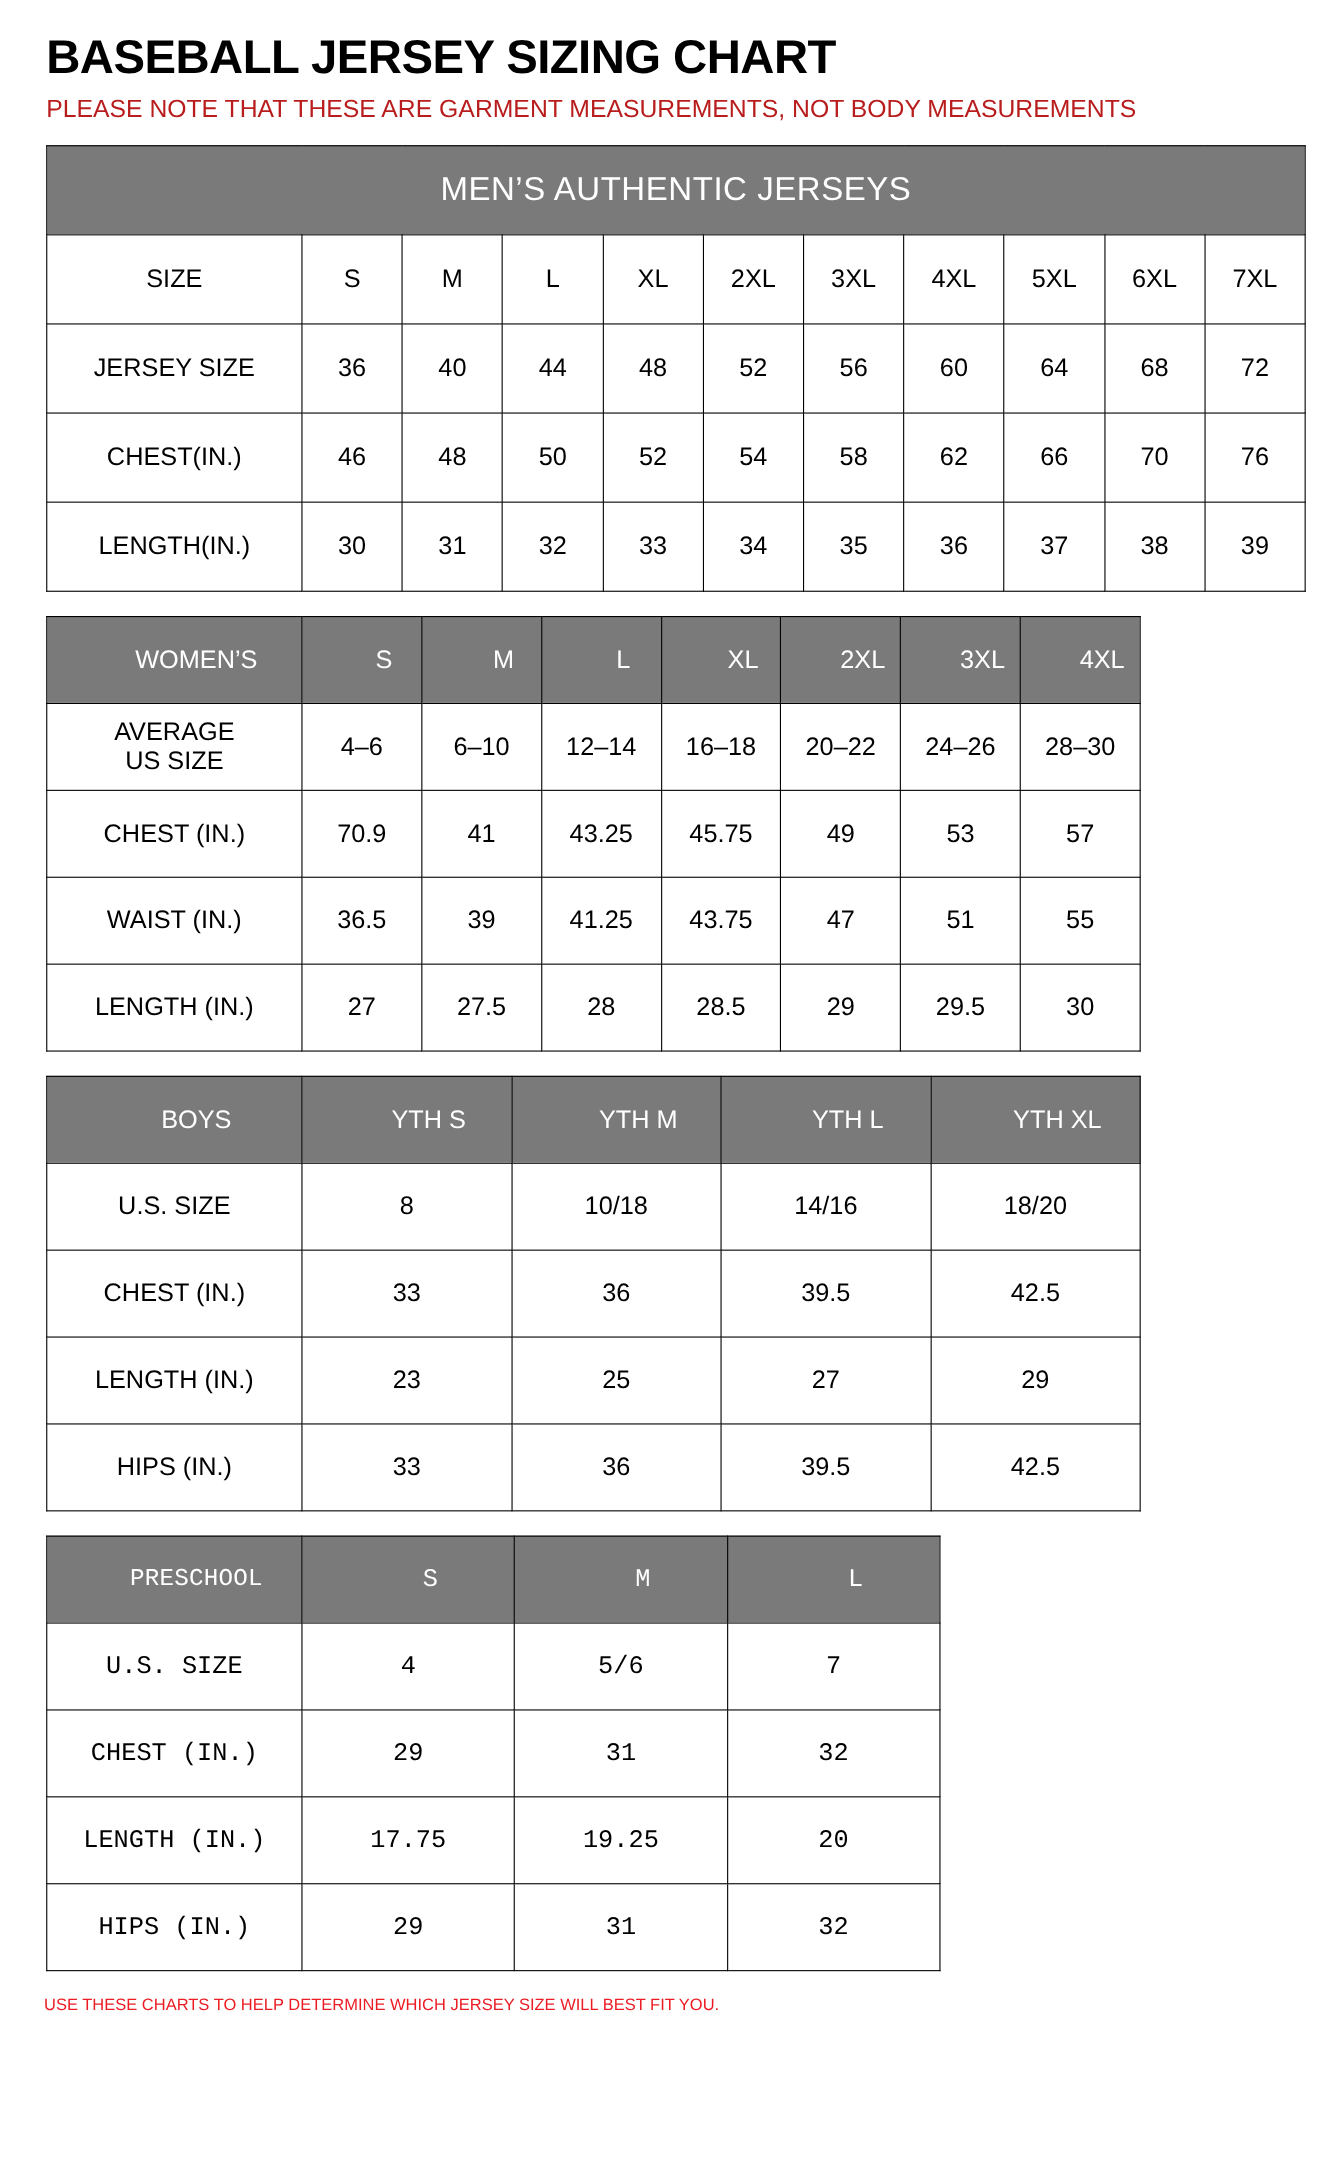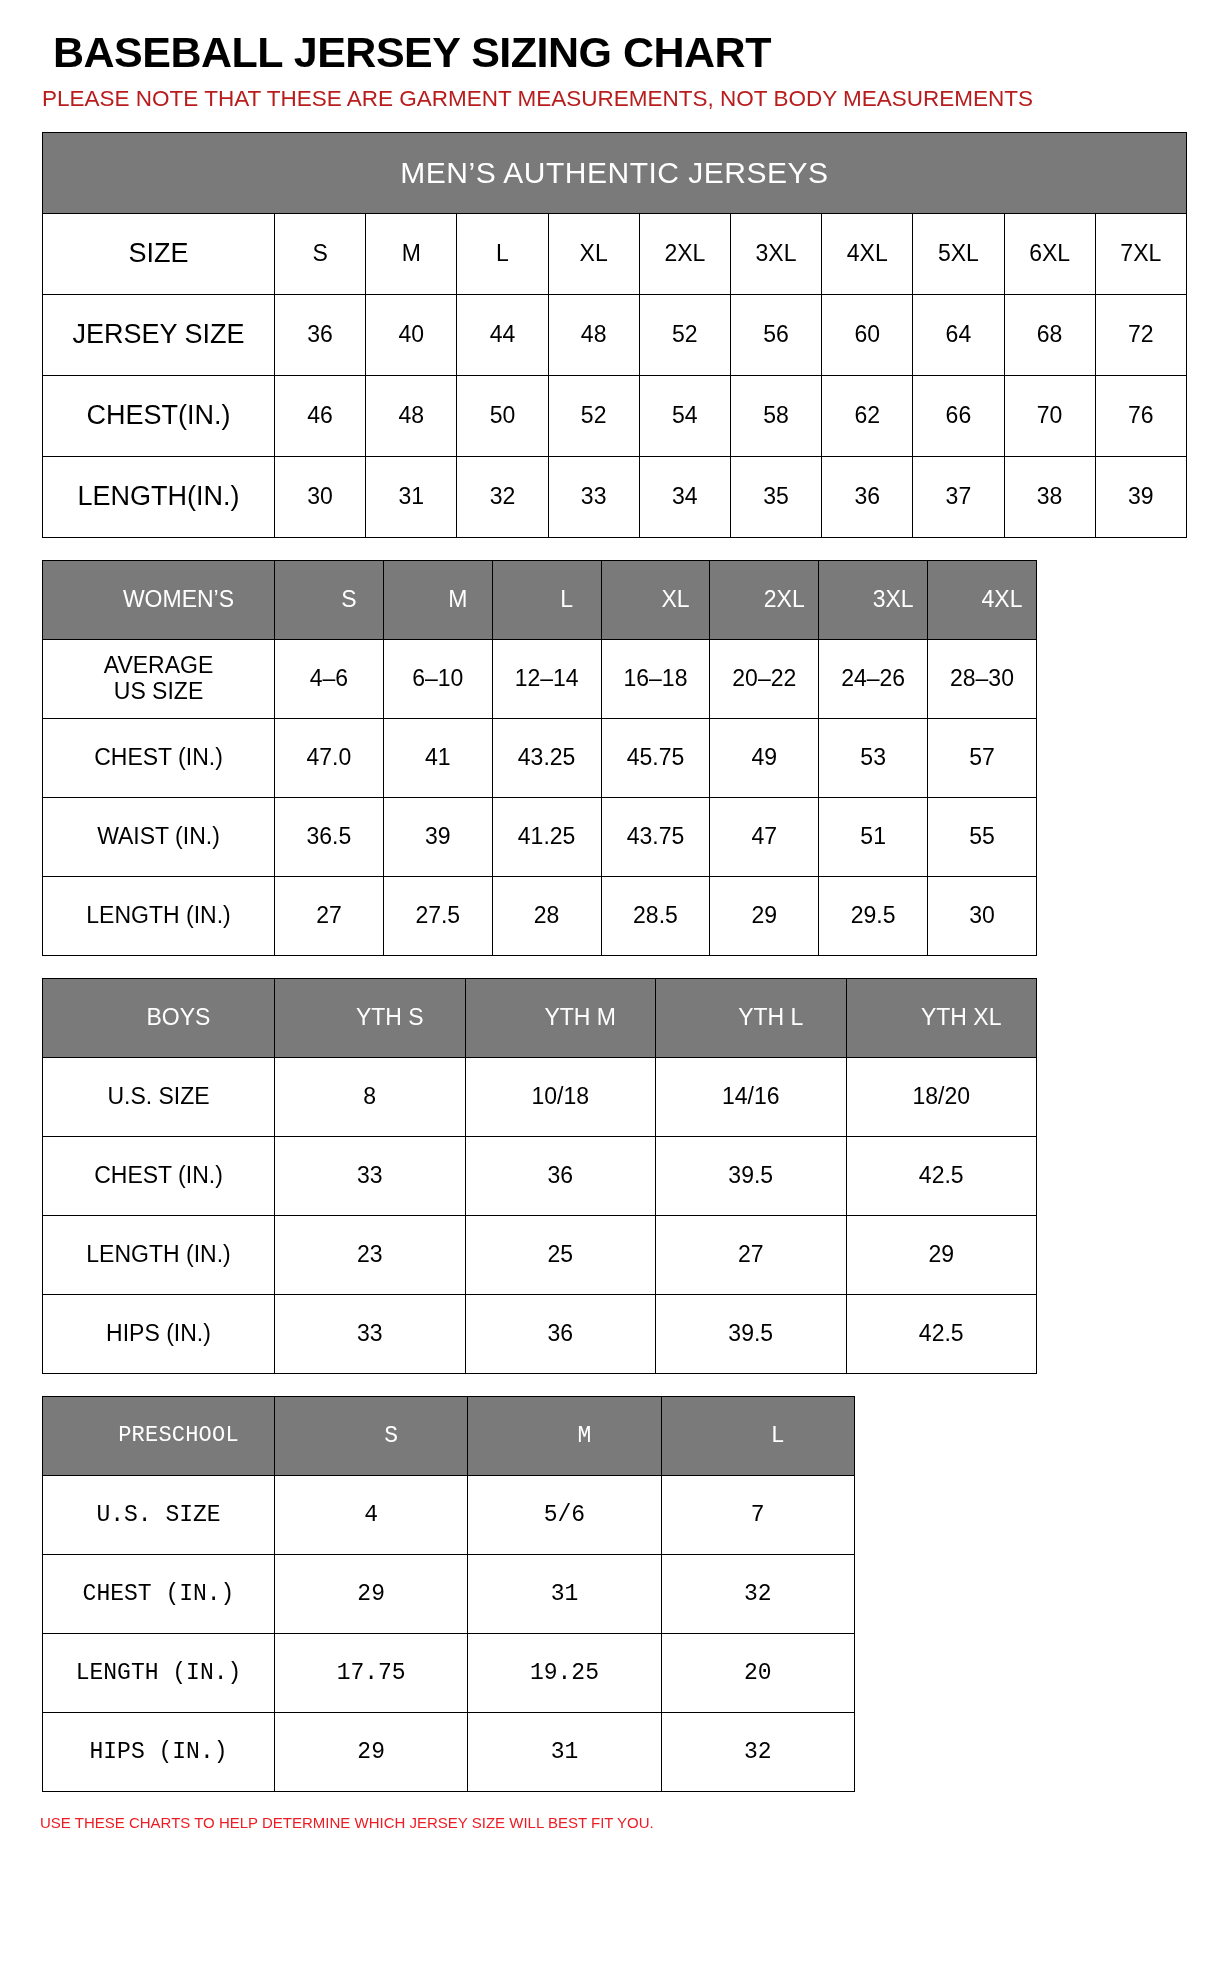--- a/index.html
+++ b/index.html
@@ -17,21 +17,21 @@
   .page {
     width: 1220px;
     box-sizing: border-box;
     padding: 24px 36px 20px 36px;
   }
   .main-title {
     font-size: 43px;
     font-weight: bold;
     letter-spacing: -0.5px;
     line-height: 1.05;
-    margin: 6px 0 10px 17px;
+    margin: 6px 0 10px 6px;
     color: #000;
   }
   .note {
     color: #b91c1c;
     font-size: 22.5px;
     line-height: 1.28;
     margin: 0 0 18px 6px;
     max-width: 1105px;
   }
   table {
@@ -57,21 +57,21 @@
   .banner {
     background: #7a7a7a;
     color: #ffffff;
     font-size: 30px;
     letter-spacing: 0.5px;
     height: 70px;
   }
   
   .men { width: 1144px; }
   .men td { height: 80px; margin-top: 36px; }
-  .men .lbl { font-size: 27px; }
+  .men .lbl { font-size: 23px; }
   .men col.c0 { width: 232px; }
   .men col.cx { width: 91.2px; }
 
   
   .women { width: 994px; }
   .women td { height: 78px; }
   .women col.c0 { width: 232px; }
   .women col.cx { width: 108.85px; }
   .women .two-line { line-height: 1.12; }
 
@@ -206,21 +206,21 @@
         <td>4–6</td>
         <td>6–10</td>
         <td>12–14</td>
         <td>16–18</td>
         <td>20–22</td>
         <td>24–26</td>
         <td>28–30</td>
       </tr>
       <tr>
         <td class="lbl">CHEST (IN.)</td>
-        <td>47.0</td>
+        <td>70.9</td>
         <td>41</td>
         <td>43.25</td>
         <td>45.75</td>
         <td>49</td>
         <td>53</td>
         <td>57</td>
       </tr>
       <tr>
         <td class="lbl">WAIST (IN.)</td>
         <td>36.5</td>

